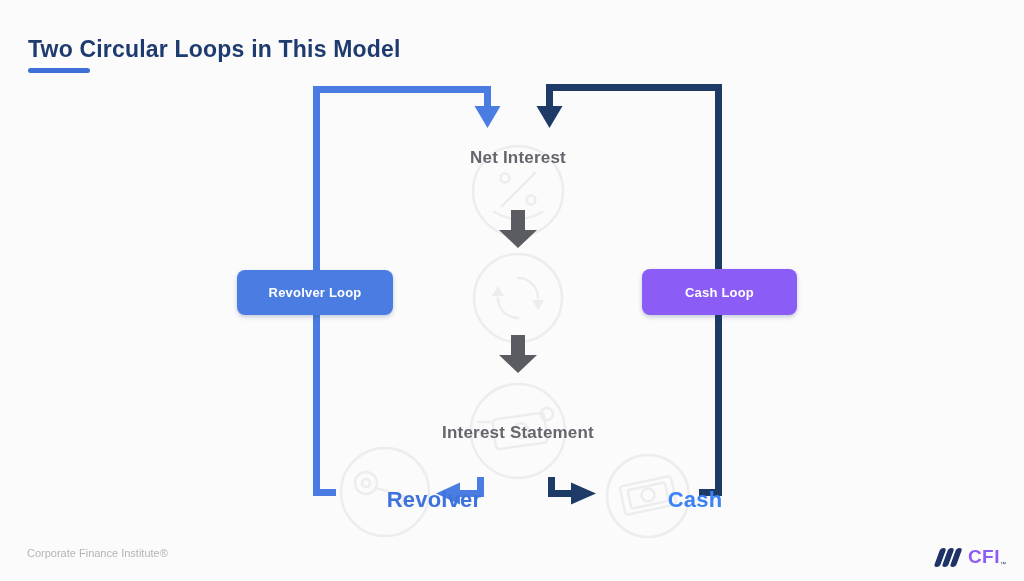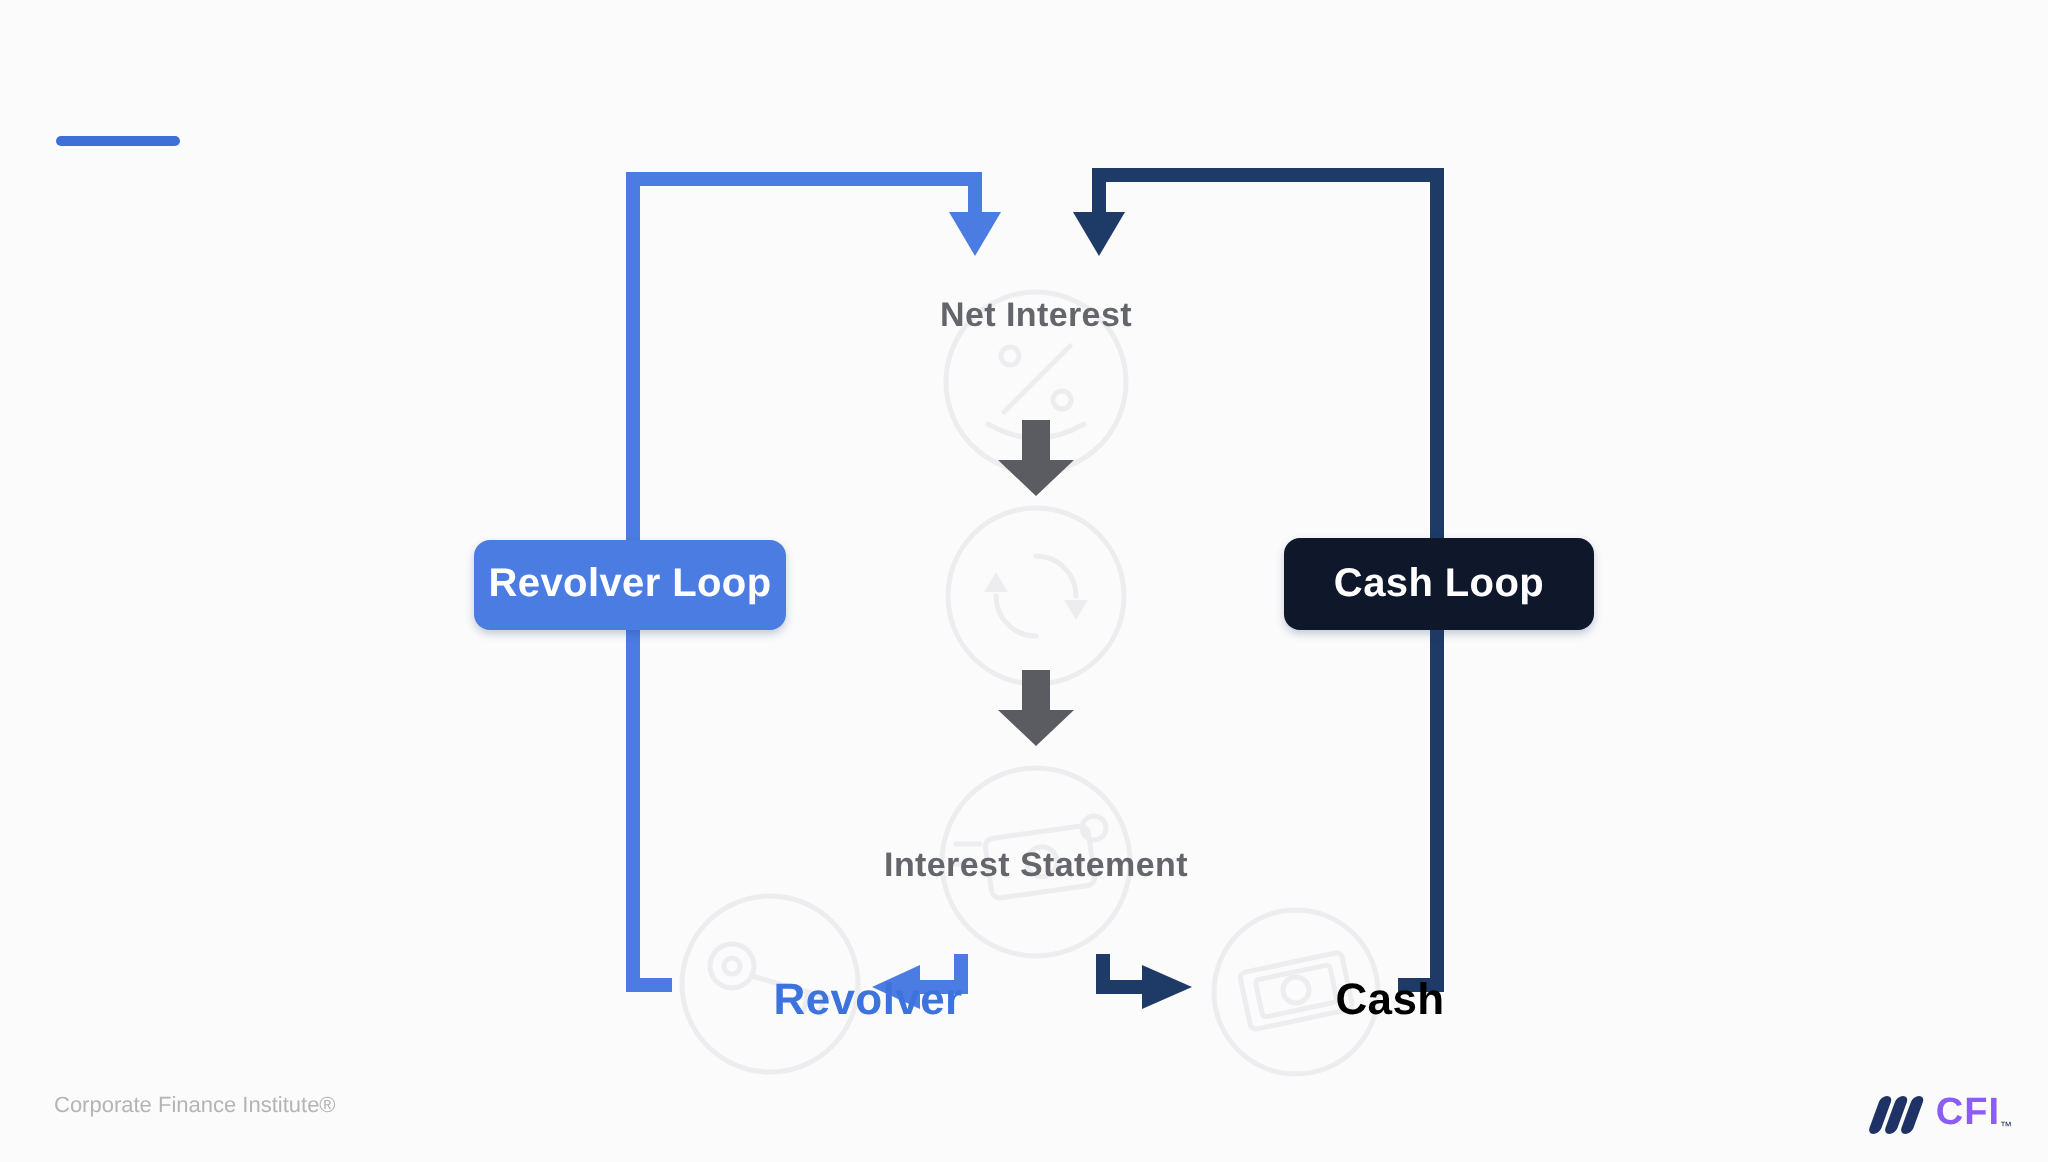--- a/index.html
+++ b/index.html
@@ -18,45 +18,46 @@
   .diagram-canvas{position:absolute;left:0;top:0;}
   .node-label{
     position:absolute;transform:translateX(-50%);white-space:nowrap;
     font-size:17px;font-weight:bold;color:#64666c;letter-spacing:.2px;
   }
   .terminal-label{
     position:absolute;transform:translateX(-50%);white-space:nowrap;
     font-size:22px;font-weight:bold;letter-spacing:.2px;margin-left:48px;
   }
   .terminal-revolver{color:#3e73de;}
-  .terminal-cash{color:#000000;}
+  .terminal-cash{color:#3b82f6;}
   .loop-badge{
     position:absolute;display:flex;align-items:center;justify-content:center;
-    border-radius:8px;color:#ffffff;font-size:20px;font-weight:bold;
+    border-radius:8px;color:#ffffff;font-size:13px;font-weight:bold;
     letter-spacing:.2px;box-shadow:0 2px 4px rgba(30,58,102,.25);
   }
   .badge-revolver{left:237px;top:270px;width:156px;height:45px;background:#4a7ce2;}
-  .badge-cash{left:642px;top:269px;width:155px;height:46px;background:#0f172a;}
+  .badge-cash{left:642px;top:269px;width:155px;height:46px;background:#8b5cf6;}
   .footer-watermark{
     position:absolute;left:27px;top:547px;font-size:11px;color:#b4b4b8;
   }
   .cfi-logo{
     position:absolute;right:18px;top:544px;display:flex;align-items:center;
   }
   .cfi-logo-text{
     font-size:19px;font-weight:bold;color:#8b5cf6;letter-spacing:.5px;
     margin-left:4px;
   }
   .cfi-logo-tm{font-size:6px;color:#1e3266;align-self:flex-end;margin-bottom:3px;}
 </style>
 </head>
 <body>
 
 <div class="slide">
 
+  <h1 class="page-title">Two Circular Loops in This Model</h1>
   <div class="title-underline"></div>
 
   <svg class="diagram-canvas" width="1024" height="581" viewBox="0 0 1024 581">
 
     <g stroke="#ededef" stroke-width="2.5" fill="none" stroke-linecap="round">
       <circle cx="518" cy="191" r="45"></circle>
       <line x1="502" y1="206" x2="535" y2="173"></line>
       <circle cx="505" cy="178" r="4.5"></circle>
       <circle cx="531" cy="200" r="4.5"></circle>
       <path d="M 494 212 Q 518 226 542 212"></path>

